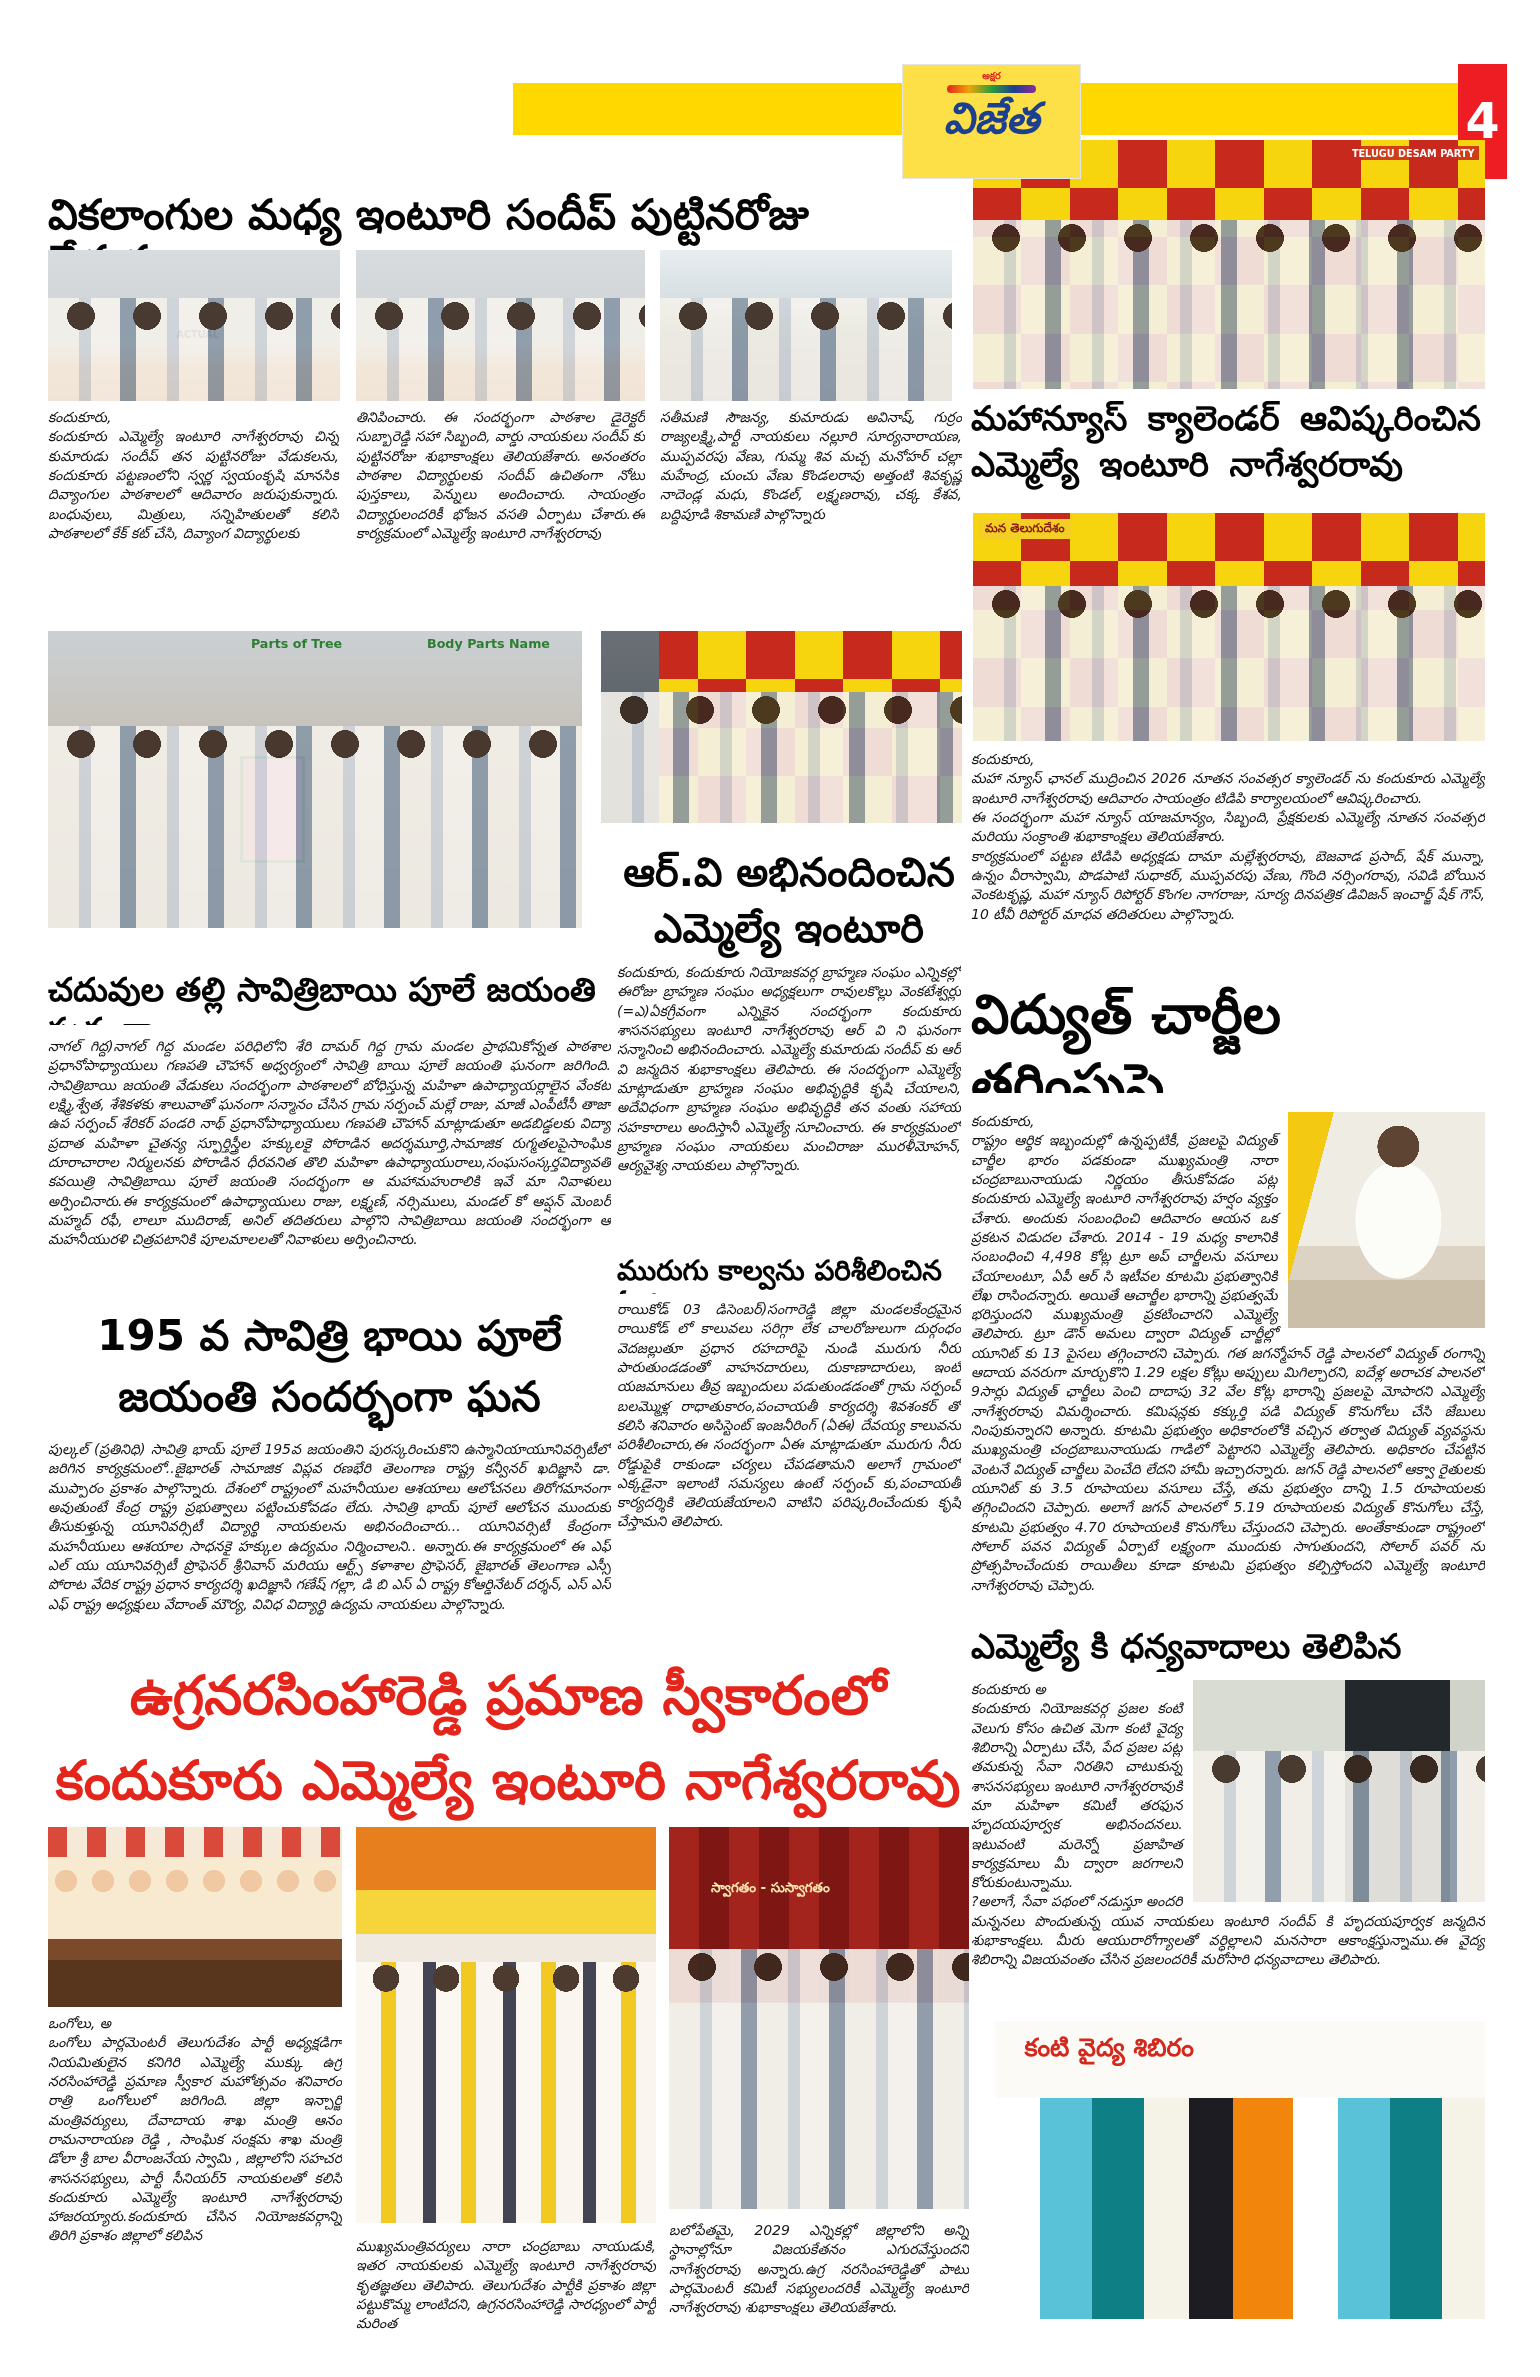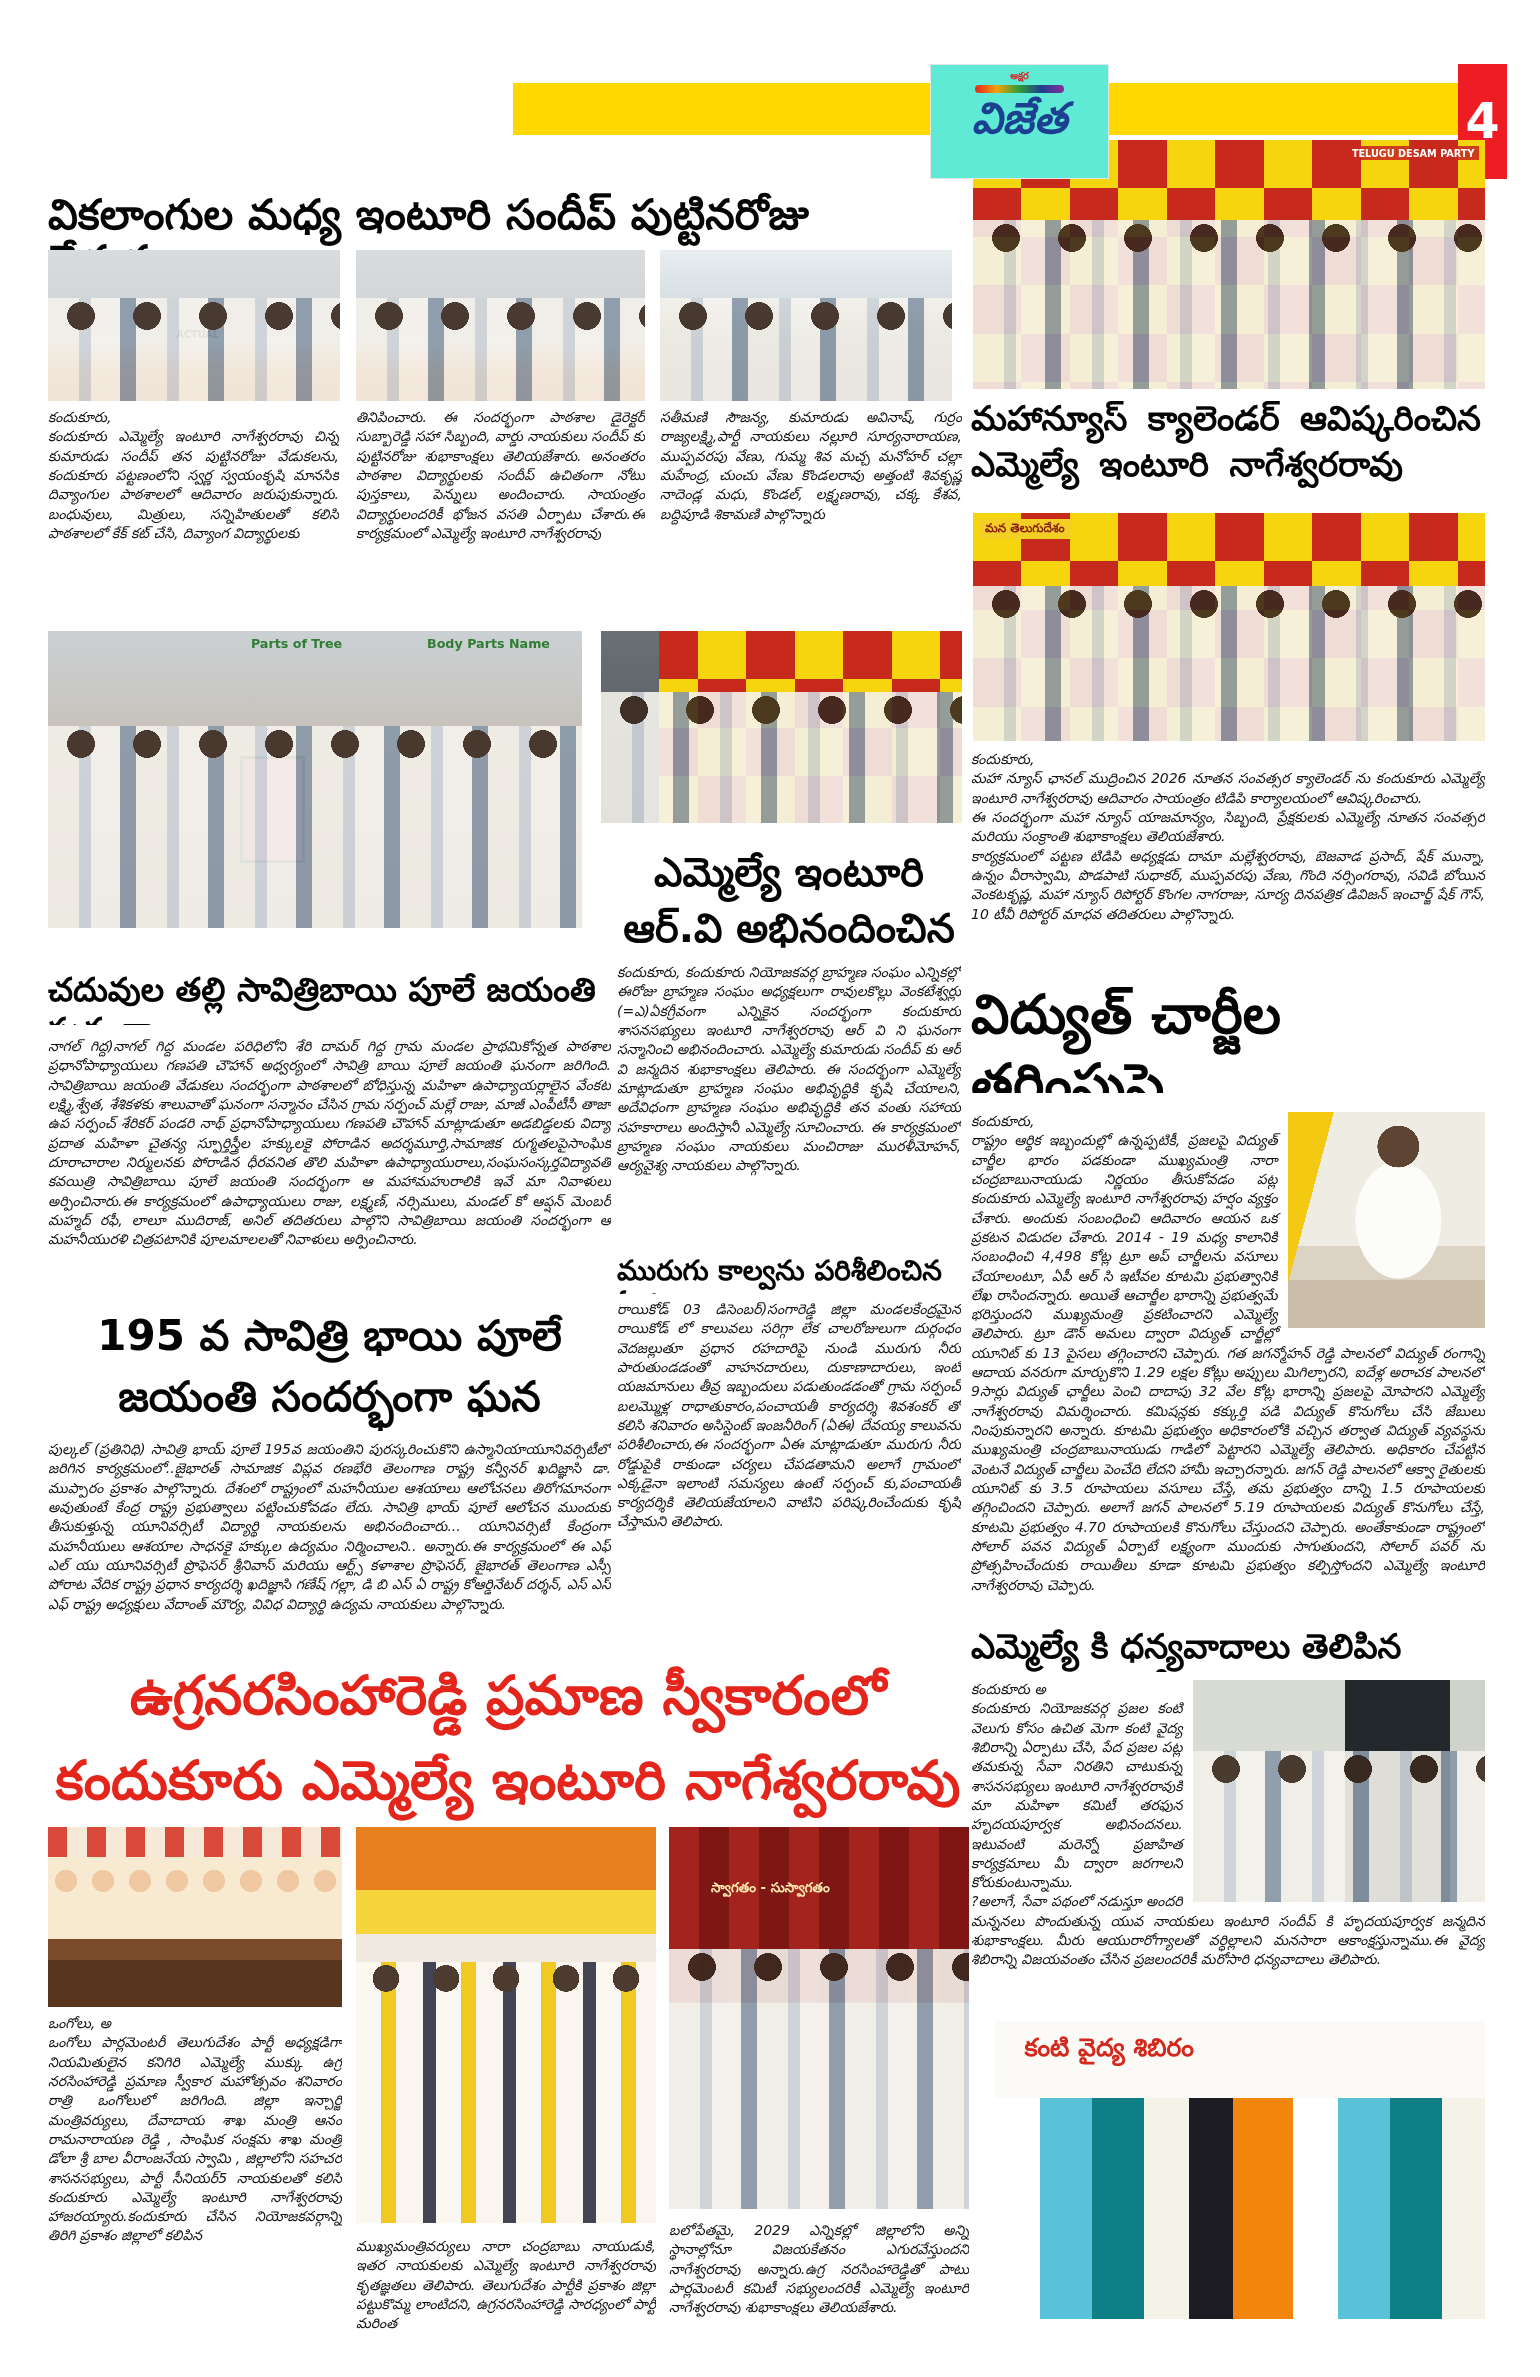--- a/index.html
+++ b/index.html
@@ -3,21 +3,21 @@
 <meta charset="utf-8">
 <style>
   html,body{margin:0;padding:0;background:#ffffff;}
   #page{position:relative;width:1541px;height:2377px;background:#ffffff;overflow:hidden;
         font-family:"DejaVu Sans",sans-serif;color:#111;}
   
   .date-box{position:absolute;left:45px;top:66px;width:468px;height:88px;background:#ee1d23;
             display:flex;align-items:center;justify-content:center;color:#fff;
             font-size:30px;font-weight:bold;overflow:hidden;}
   .strip{position:absolute;left:513px;top:83px;width:947px;height:52px;background:#ffd800;}
-  .logo-card{position:absolute;left:930px;top:64px;width:177px;height:113px;background:#5eead4;
+  .logo-card{position:absolute;left:902px;top:64px;width:177px;height:113px;background:#fde047;
              border:0.7px solid #e4e4e4;text-align:center;overflow:hidden;z-index:2;}
   .logo-tag{font-size:9.7px;color:#d22;margin-top:4.5px;font-weight:bold;}
   .logo-swoosh{width:89px;height:7.5px;margin:1.5px auto;border-radius:4.5px;
                background:linear-gradient(90deg,#e4251c,#f0a30a,#2d9b3a,#1d3f8f,#8a2d9b);}
   .logo-title{font-size:43px;line-height:48px;font-weight:900;font-style:italic;color:#1d3f8f;}
   .page-num{position:absolute;left:1458px;top:64px;width:49px;height:115px;background:#ee1d23;
             color:#fff;font-size:49px;font-weight:bold;display:flex;align-items:center;
             justify-content:center;}
   
   .hl{position:absolute;font-weight:900;color:#050505;overflow:hidden;
@@ -138,22 +138,22 @@
   <div class="ph room crowd" style="left:48px;top:631px;width:534px;height:297px;">
     <span class="ph-label" style="left:38%;top:4.5px;font-size:12.7px;color:#2e7d32;">Parts of Tree</span>
     <span class="ph-label" style="right:6%;top:4.5px;font-size:12.7px;color:#2e7d32;">Body Parts Name</span>
     <i class="portrait"></i>
   </div>
   <div class="ph checker crowd" style="left:601px;top:631px;width:361px;height:192px;">
     <i class="win"></i>
   </div>
 
   <div class="hl hl-rv" style="left:617px;top:844px;width:344px;height:118px;">
+    <span style="display:block;">ఆర్.వి అభినందించిన</span>
     <span style="display:block;">ఎమ్మెల్యే ఇంటూరి</span>
-    <span style="display:block;">ఆర్.వి అభినందించిన</span>
   </div>
   <div class="body-col" style="left:617px;top:963px;width:344px;height:246px;">కందుకూరు, కందుకూరు నియోజకవర్గ బ్రాహ్మణ సంఘం ఎన్నికల్లో ఈరోజు బ్రాహ్మణ సంఘం అధ్యక్షలుగా రావులకొల్లు వెంకటేశ్వర్లు (=ఎ)ఏకగ్రీవంగా ఎన్నికైన సందర్భంగా కందుకూరు శాసనసభ్యులు ఇంటూరి నాగేశ్వరరావు ఆర్ వి ని ఘనంగా సన్మానించి అభినందించారు. ఎమ్మెల్యే కుమారుడు సందీప్ కు ఆర్ వి జన్మదిన శుభాకాంక్షలు తెలిపారు. ఈ సందర్భంగా ఎమ్మెల్యే మాట్లాడుతూ బ్రాహ్మణ సంఘం అభివృద్ధికి కృషి చేయాలని, అదేవిధంగా బ్రాహ్మణ సంఘం అభివృద్ధికి తన వంతు సహాయ సహకారాలు అందిస్తానీ ఎమ్మెల్యే సూచించారు. ఈ కార్యక్రమంలో బ్రాహ్మణ సంఘం నాయకులు మంచిరాజు మురళీమోహన్, ఆర్యవైశ్య నాయకులు పాల్గొన్నారు.</div>
 
   <div class="hl hl-ae" style="left:617px;top:1254px;width:344px;height:40px;">మురుగు కాల్వను పరిశీలించిన ఏఈ</div>
   <div class="body-col" style="left:617px;top:1300px;width:344px;height:240px;">రాయికోడ్ 03 డిసెంబర్)సంగారెడ్డి జిల్లా మండలకేంద్రమైన రాయికోడ్ లో కాలువలు సరిగ్గా లేక చాలరోజులుగా దుర్గంధం వెదజల్లుతూ ప్రధాన రహదారిపై నుండి మురుగు నీరు పారుతుండడంతో వాహనదారులు, దుకాణాదారులు, ఇంటి యజమానులు తీవ్ర ఇబ్బందులు పడుతుండడంతో గ్రామ సర్పంచ్ బలమ్మొళ్ల రాధాతుకారం,పంచాయతీ కార్యదర్శి శివశంకర్ తో కలిసి శనివారం అసిస్టెంట్ ఇంజనీరింగ్ (ఏఈ) దేవయ్య కాలువను పరిశీలించారు,ఈ సందర్భంగా ఏఈ మాట్లాడుతూ మురుగు నీరు రోడ్డుపైకి రాకుండా చర్యలు చేపడతామని అలాగే గ్రామంలో ఎక్కడైనా ఇలాంటి సమస్యలు ఉంటే సర్పంచ్ కు,పంచాయతీ కార్యదర్శికి తెలియజేయాలని వాటిని పరిష్కరించేందుకు కృషి చేస్తామని తెలిపారు.</div>
 
   <div class="hl hl-sav" style="left:48px;top:970px;width:563px;height:55px;">చదువుల తల్లి సావిత్రిబాయి పూలే జయంతి ఘనంగా</div>
   <div class="body-col" style="left:48px;top:1037px;width:563px;height:261px;">నాగల్ గిద్ద)నాగల్ గిద్ద మండల పరిధిలోని శేరి దామర్ గిద్ద గ్రామ మండల ప్రాథమికోన్నత పాఠశాల ప్రధానోపాధ్యాయులు గణపతి చౌహాన్ అధ్వర్యంలో సావిత్రి బాయి పూలే జయంతి ఘనంగా జరిగింది. సావిత్రిబాయి జయంతి వేడుకలు సందర్భంగా పాఠశాలలో బోధిస్తున్న మహిళా ఉపాధ్యాయర్లాలైన వేంకట లక్ష్మి,శ్వేత, శేశికళకు శాలువాతో ఘనంగా సన్మానం చేసిన గ్రామ సర్పంచ్ మల్లే రాజు, మాజీ ఎంపీటీసీ తాజా ఉప సర్పంచ్ శేరికర్ పండరి నాథ్ ప్రధానోపాధ్యాయులు గణపతి చౌహాన్ మాట్లాడుతూ అడబిడ్డలకు విద్యా ప్రదాత మహిళా చైతన్య స్ఫూర్తిస్త్రీల హక్కులకై పోరాడిన అదర్శమూర్తి,సామాజిక రుగ్మతలపైసాంఘిక దూరాచారాల నిర్ములనకు పోరాడిన ధీరవనిత తొలి మహిళా ఉపాధ్యాయురాలు,సంఘసంస్కర్తవిద్యావతి కవయిత్రి సావిత్రిబాయి పూలే జయంతి సందర్భంగా ఆ మహామహురాలికి ఇవే మా నివాళులు అర్పించినారు.ఈ కార్యక్రమంలో ఉపాధ్యాయులు రాజు, లక్ష్మణ్, నర్సిములు, మండల్ కో ఆప్షన్ మెంబర్ మహ్మద్ రఫీ, లాలూ ముదిరాజ్, అనిల్ తదితరులు పాల్గొని సావిత్రిబాయి జయంతి సందర్భంగా ఆ మహనీయురళి చిత్రపటానికి పూలమాలలతో నివాళులు అర్పించినారు.</div>
 
   <div class="hl hl-195" style="left:48px;top:1306px;width:563px;height:128px;">

